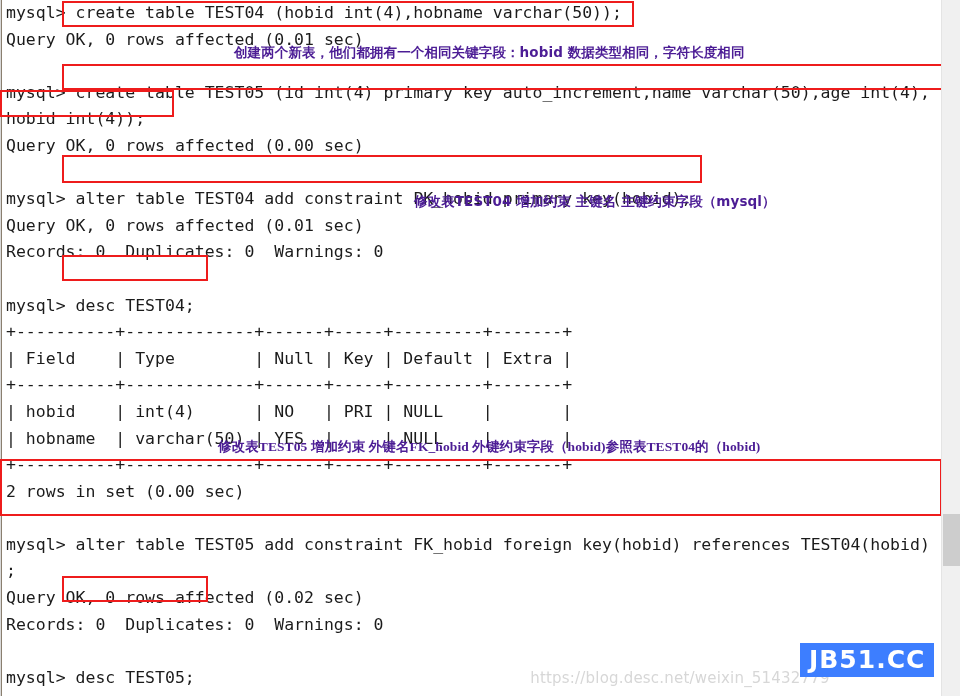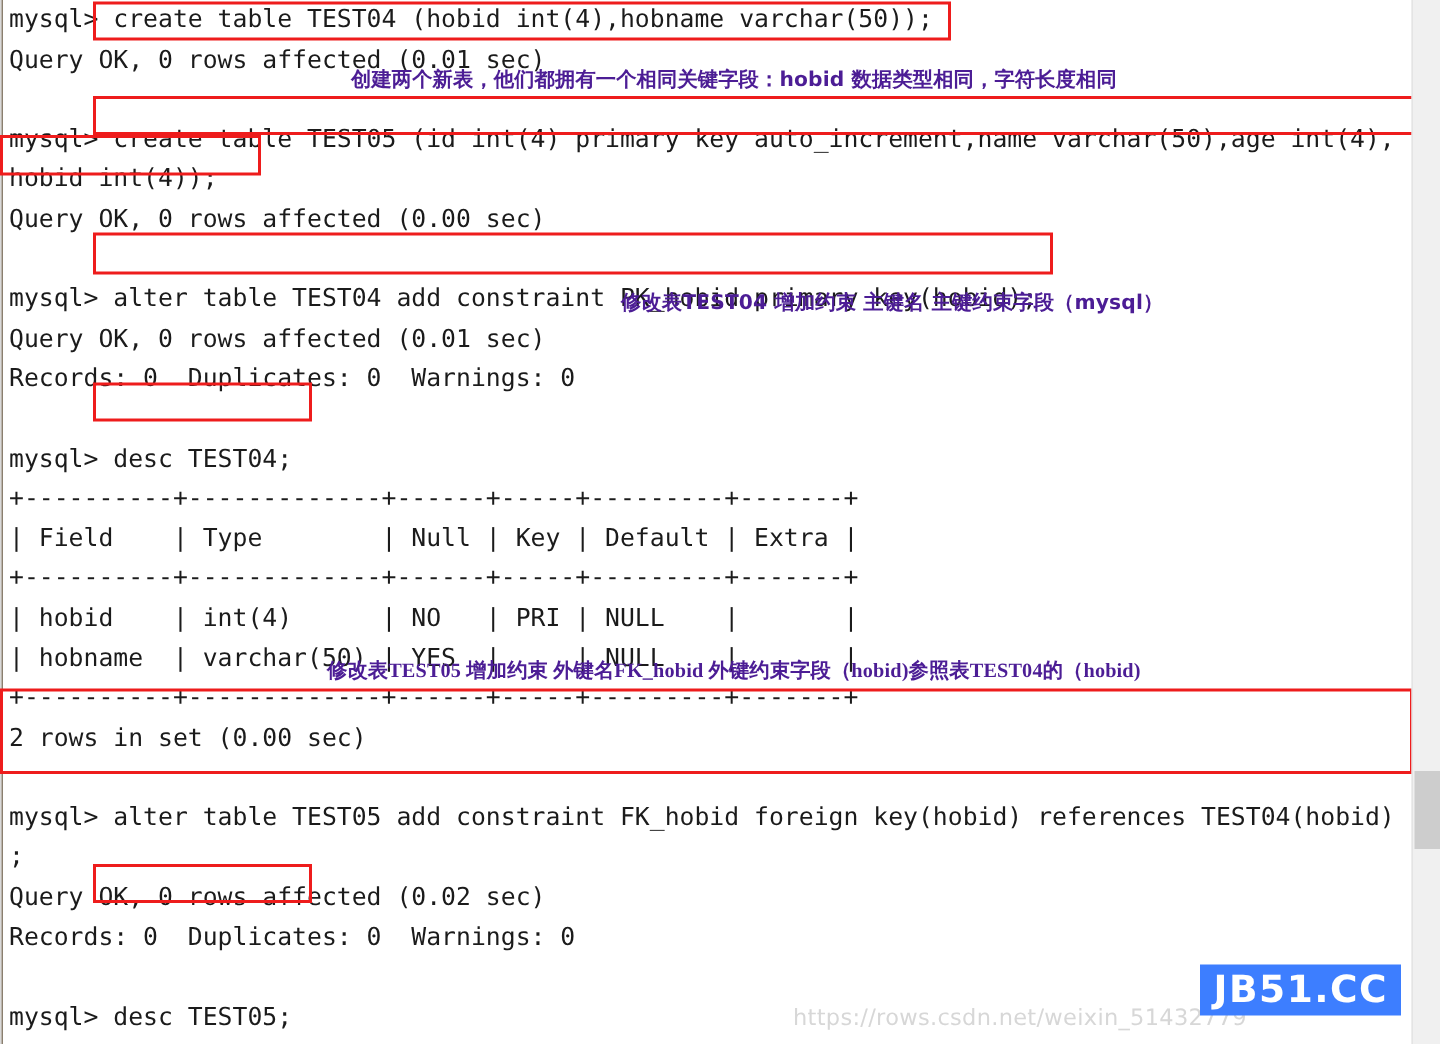--- a/index.html
+++ b/index.html
@@ -131,16 +131,16 @@
   <div id="anno-layer">
       <div class="anno" style="left: 234px; top: 44px;">创建两个新表，他们都拥有一个相同关键字段：hobid 数据类型相同，字符长度相同</div>
       <div class="anno" style="left: 414px; top: 193px;">修改表TEST04 增加约束 主键名 主键约束字段（mysql）</div>
       <div class="anno" style="left: 218px; top: 438px; font-family: Liberation Serif, serif;">修改表TEST05 增加约束 外键名FK_hobid 外键约束字段（hobid)参照表TEST04的（hobid)</div>
     </div>
 
   <div class="scrollbar" style="background: rgb(240, 240, 240);">
     <div class="scroll-thumb" id="scroll-thumb" style="top: 514px; height: 52px; background: rgb(205, 205, 205);"></div>
   </div>
 
-  <div class="wm-csdn" id="wm-csdn" style="left: 680px; top: 669px; transform: translateX(-50%);">https://rows.csdn.net/weixin_51432779</div>
+  <div class="wm-csdn" id="wm-csdn" style="left: 680px; top: 669px; transform: translateX(-50%);">https://blog.desc.net/weixin_51432779</div>
   <div class="wm-badge" id="wm-badge" style="left: 800px; top: 643px; background: rgb(61, 126, 255);">JB51.CC</div>
 
 </div>
 
 </body></html>

